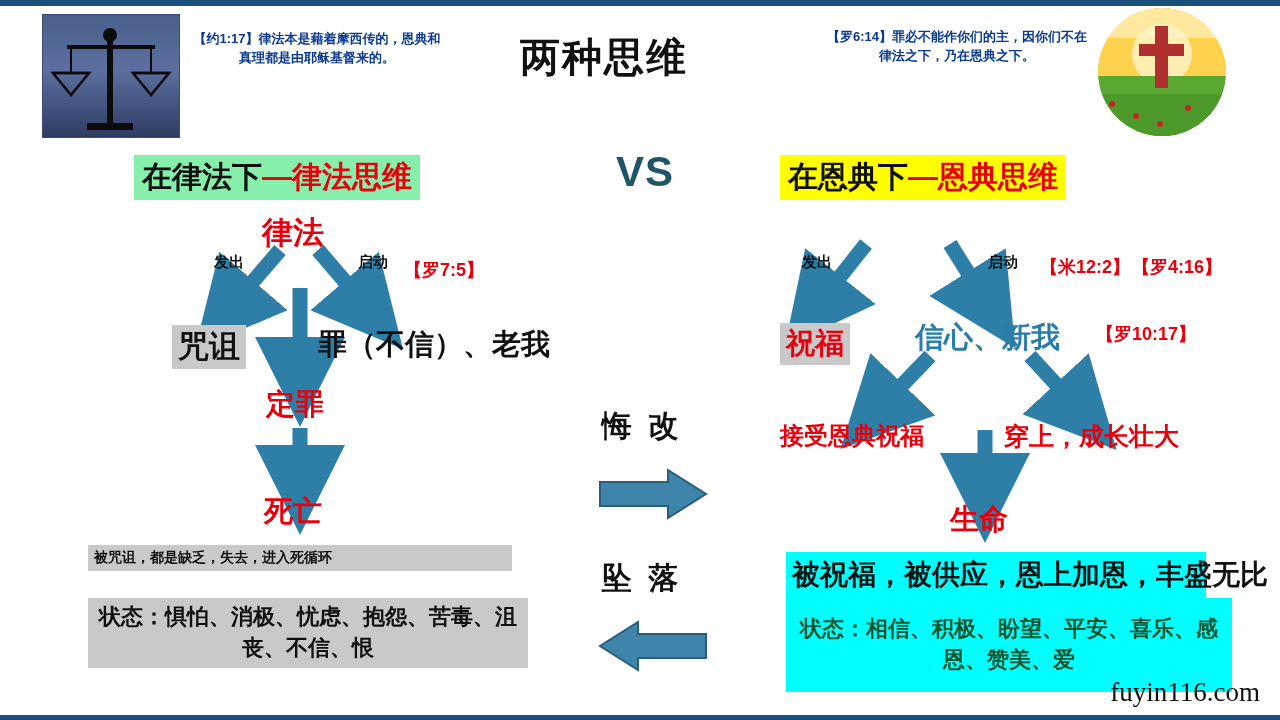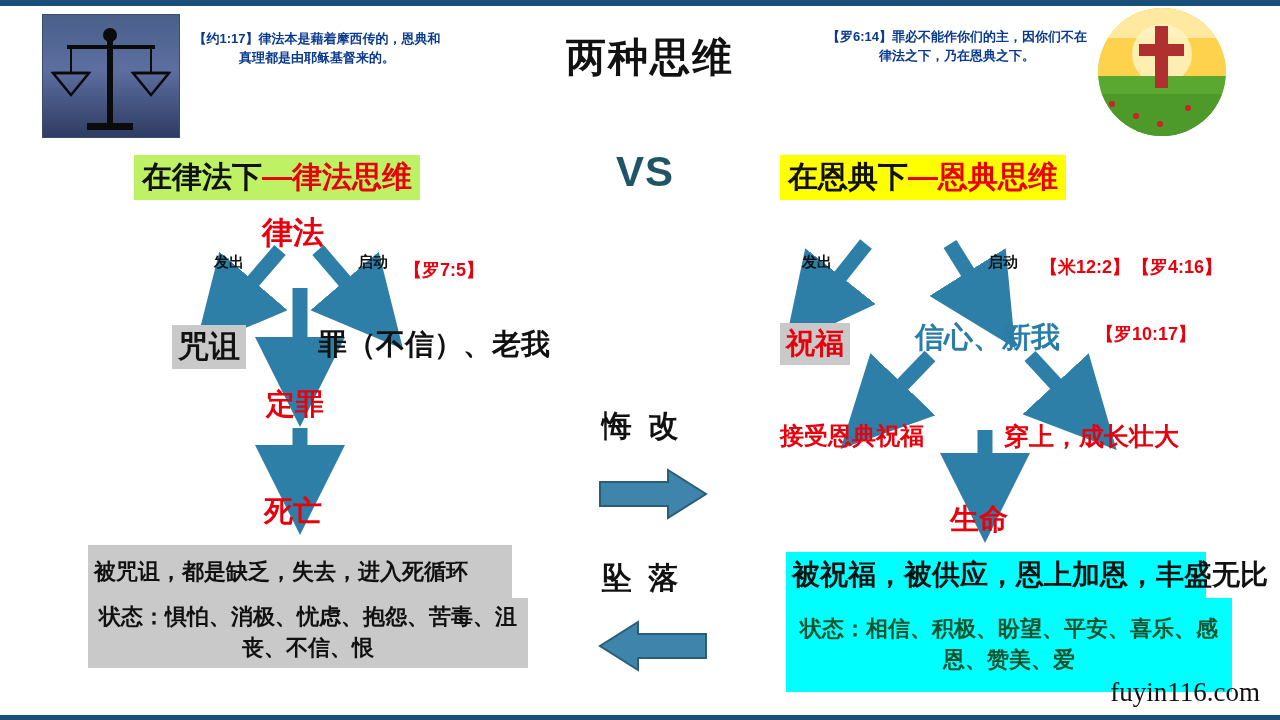--- a/index.html
+++ b/index.html
@@ -59,21 +59,20 @@
     overflow: hidden;
     background: linear-gradient(180deg, #ffd34d 0%, #ffe9a8 28%, #9fd36a 52%, #5aa832 78%, #3f7f28 100%);
   }
 
   
   .main-title {
     position: absolute;
     left: 520px;
     top: 30px;
     width: 260px;
-    text-align: center;
     font-size: 40px;
     font-weight: bold;
     color: #111111;
     letter-spacing: 2px;
   }
 
   .verse {
     position: absolute;
     font-size: 13px;
     line-height: 1.45;
@@ -101,21 +100,21 @@
     position: absolute;
     font-size: 30px;
     font-weight: bold;
     padding: 2px 8px;
     white-space: nowrap;
   }
   .header-left {
     left: 134px;
     top: 155px;
     color: #111111;
-    background: #bef264;
+    background: #86efac;
   }
   .header-left .red { color: #e8000d; }
   .header-right {
     left: 780px;
     top: 155px;
     color: #111111;
     background: #ffff00;
   }
   .header-right .red { color: #e8000d; }
 
@@ -138,24 +137,24 @@
   .n-zuzu     { left: 172px; top: 325px; font-size: 31px; padding: 1px 6px;}
   .n-zui      { left: 318px; top: 325px; font-size: 29px; }
   .n-dingzui  { left: 266px; top: 385px; font-size: 29px; }
   .n-siwang   { left: 264px; top: 492px; font-size: 29px; }
 
   .box-left1 {
     position: absolute;
     left: 88px; top: 545px;
     width: 424px;
     background: #c9c9c9;
-    font-size: 22px;
-    font-weight: bold;
-    color: #111;
-    padding: 12px 6px;
+    font-size: 14px;
+    font-weight: bold;
+    color: #111;
+    padding: 4px 6px;
     box-sizing: border-box;
     white-space: nowrap;
   }
   .box-left2 {
     position: absolute;
     left: 88px; top: 598px;
     width: 440px;
     background: #c9c9c9;
     font-size: 22px;
     font-weight: bold;

